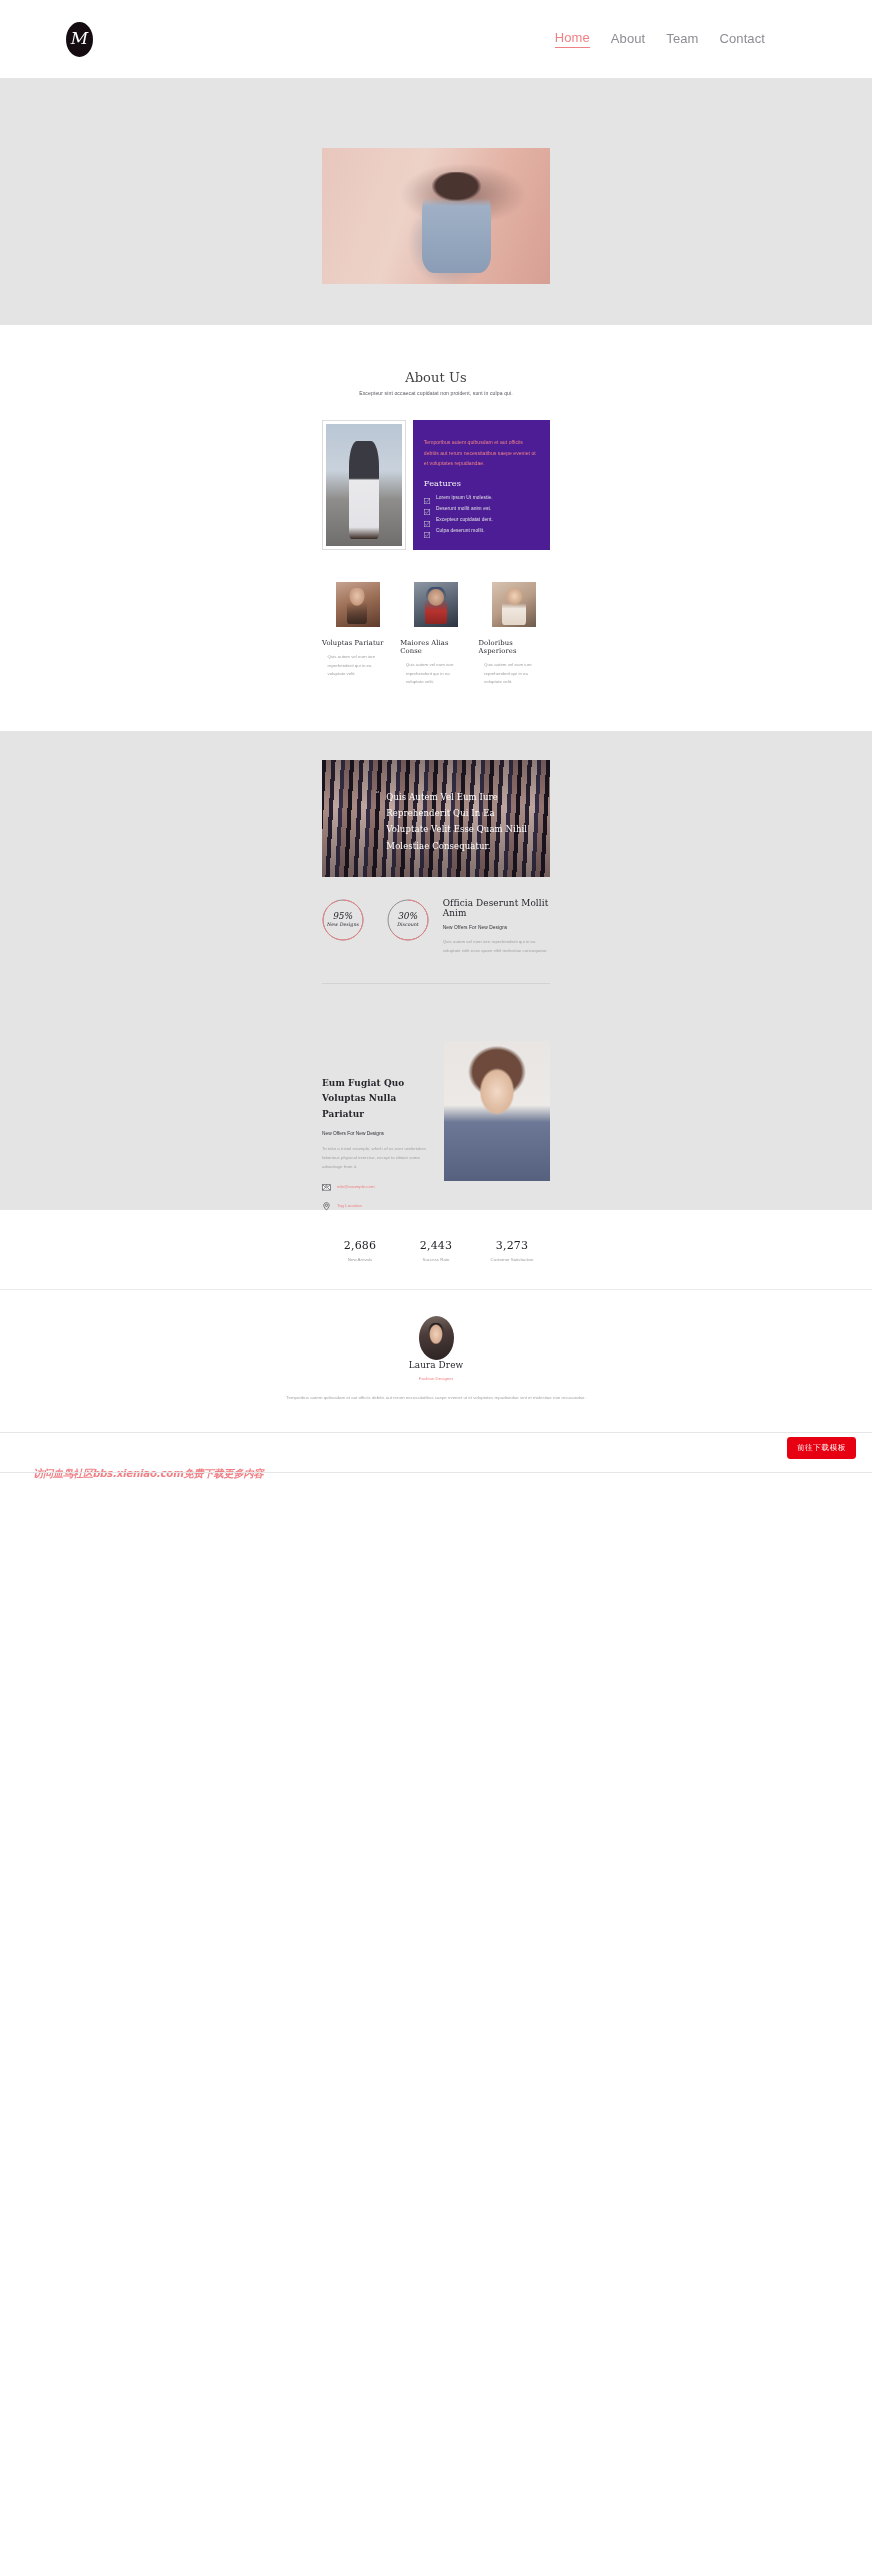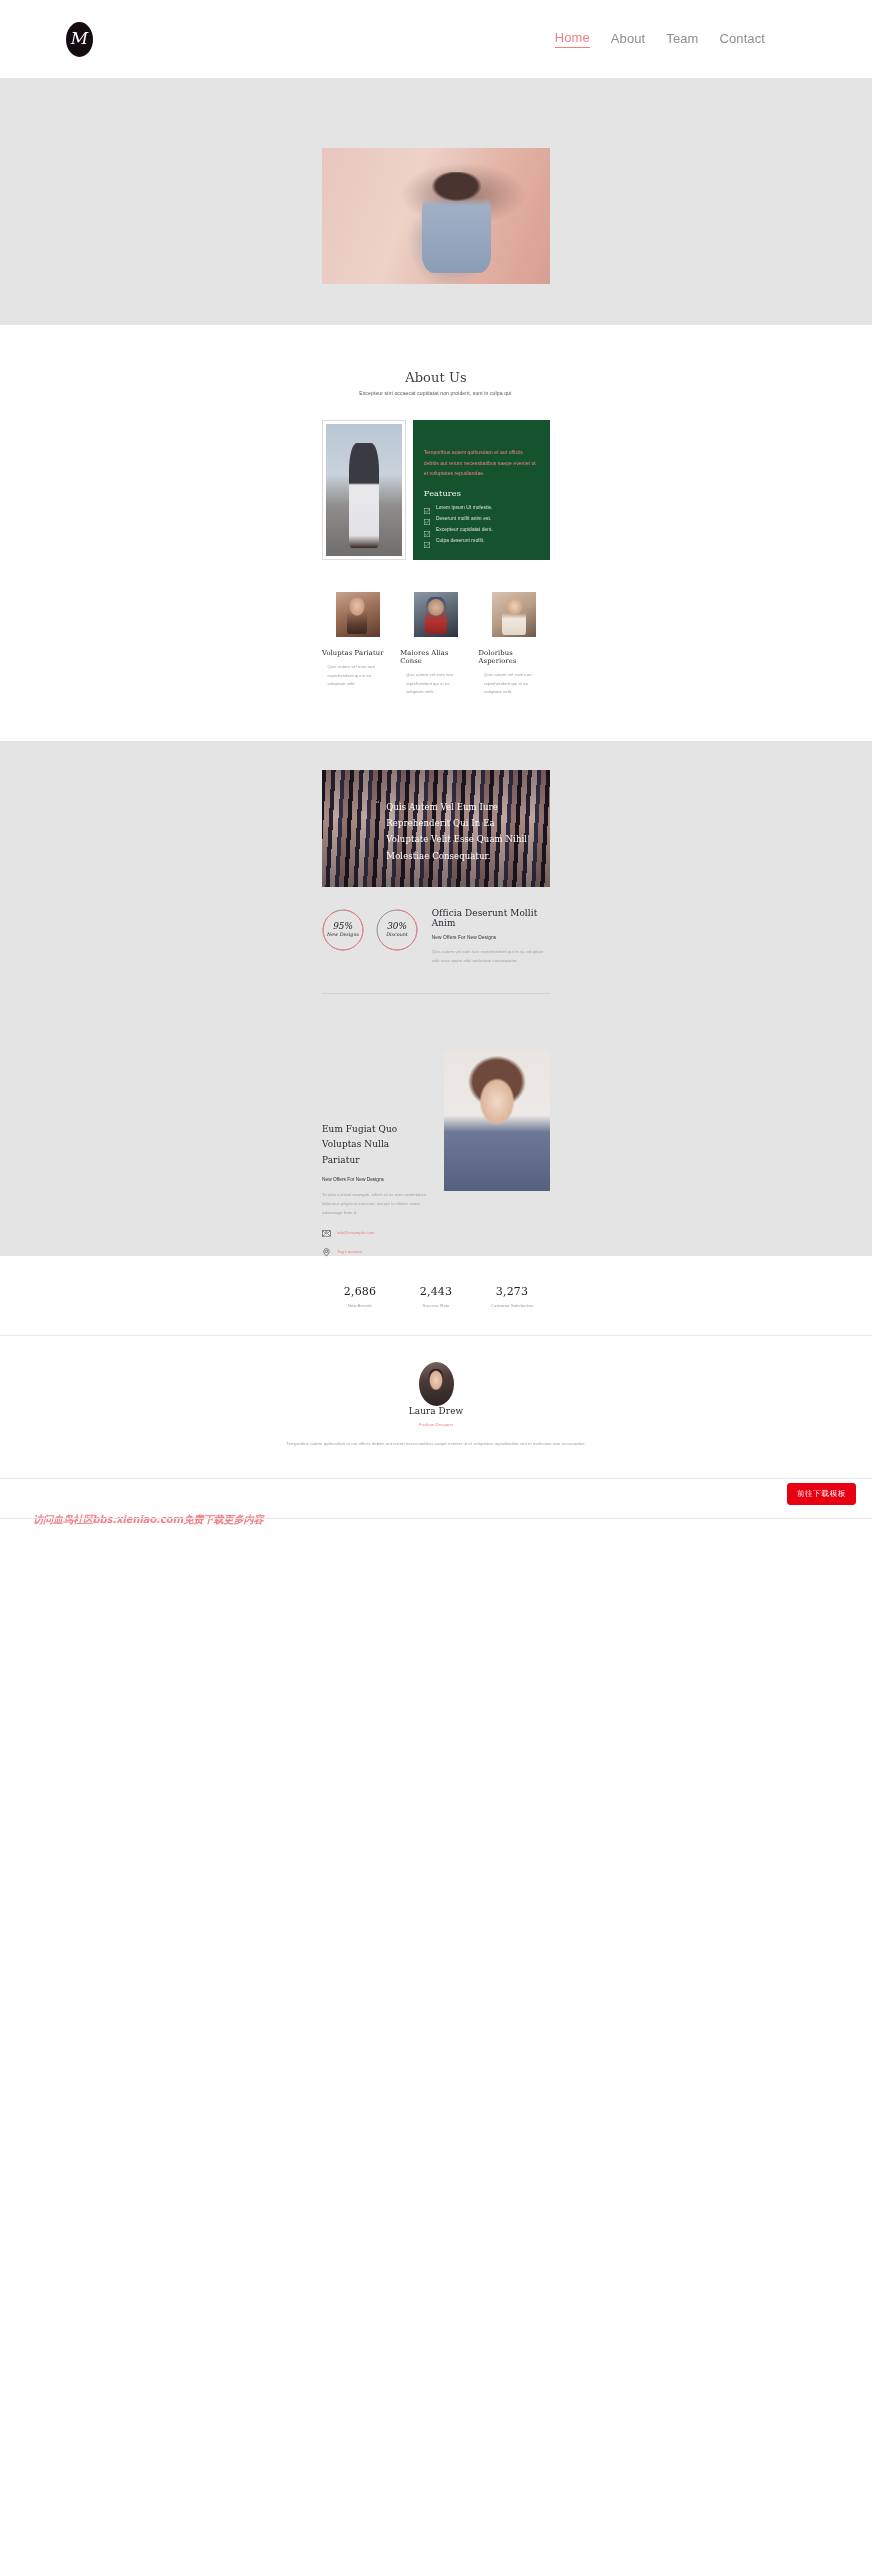--- a/index.html
+++ b/index.html
@@ -115,22 +115,22 @@
   .about-photo {
     width: 84px;
     min-height: 121px;
     border: 0.7px solid #dcdcdc;
     padding: 2.7px;
     background: #fff;
   }
   .about-photo .ph-inner { width: 100%; height: 100%; overflow: hidden; position: relative; }
   .about-panel {
     flex: 1;
-    background: #14532d;
-    padding: 27px 11px 11px 11px;
+    background: #4c1d95;
+    padding: 17px 11px 11px 11px;
   }
   .about-panel p.lead {
     color: #ef8186;
     font-size: 5.1px;
     line-height: 2.05;
     letter-spacing: 0.03px;
   }
   .about-panel h3 {
     font-family: "DejaVu Serif", serif;
     font-weight: 400;
@@ -213,21 +213,21 @@
   }
 
   
   .offers {
     width: 228px;
     margin: 19px auto 0;
     display: flex;
     align-items: flex-start;
     gap: 8.2px;
   }
-  .rings { display: flex; gap: 12px; padding-top: 2.7px; }
+  .rings { display: flex; gap: 23px; padding-top: 2.7px; }
   .ring-wrap { width: 42px; height: 42px; position: relative; }
   .ring-wrap svg { display: block; }
   .ring-label {
     position: absolute; inset: 0;
     display: flex; flex-direction: column;
     align-items: center; justify-content: center;
     text-align: center;
   }
   .ring-num {
     font-family: "DejaVu Serif", serif;
@@ -277,26 +277,25 @@
   .split {
     width: 228px;
     margin: 0 auto;
     display: flex;
     gap: 15px;
     align-items: flex-start;
   }
   .split-left { width: 106px; padding-top: 35px; }
   .split-left h2 {
     font-family: "DejaVu Serif", serif;
-    font-weight: 400;
+    font-weight: 700;
     font-size: 8.9px;
     line-height: 1.75;
     color: #26262d;
     letter-spacing: 0.1px;
-    margin-top: 36px;
   }
   .split-left h4 {
     font-size: 4.8px;
     font-weight: 400;
     color: #2f2f36;
     margin-top: 8.9px;
   }
   .split-left p {
     font-size: 4.4px;
     color: #a3a3a9;

